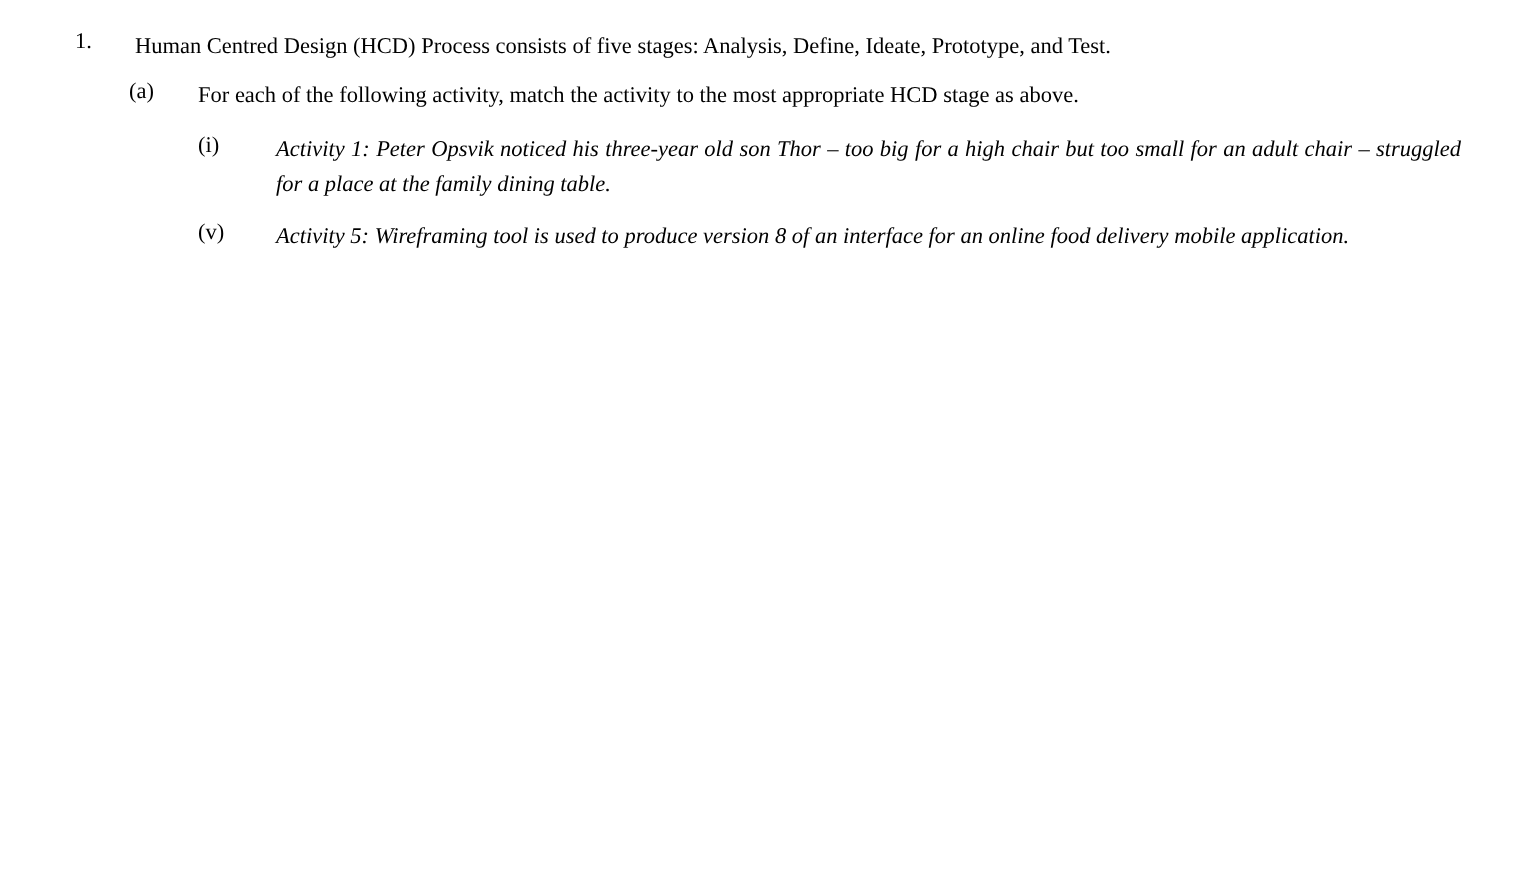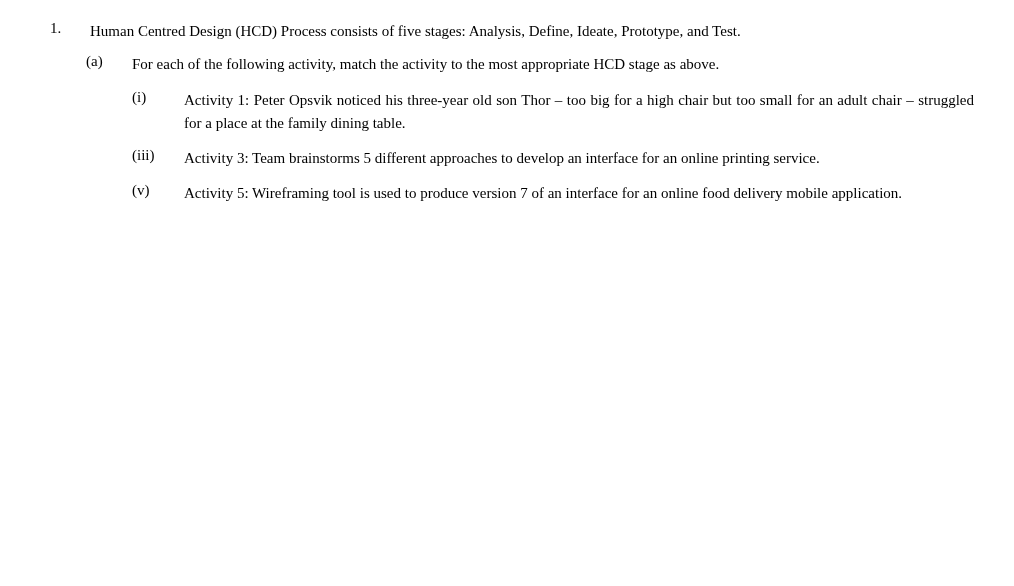--- a/index.html
+++ b/index.html
@@ -65,20 +65,21 @@
     .item-label {
       min-width: 52px;
       flex-shrink: 0;
       text-align: left;
     }
 
     .item-content {
       flex: 1;
       text-align: justify;
       line-height: 1.55;
+      font-style: italic;
     }
 
     .indent-sub {
       padding-left: 46px;
     }
 
     .indent-items {
       padding-left: 46px;
     }
   </style>
@@ -97,24 +98,20 @@
   </div>
 
   <div class="indent-items">
 
     <div class="item-block">
       <div class="item-label">(i)</div>
       <div class="item-content">Activity 1: Peter Opsvik noticed his three-year old son Thor – too big for a high chair but too small for an adult chair – struggled for a place at the family dining table.</div>
     </div>
 
 
-    <div class="item-block">
-      <div class="item-label">(iii)</div>
-      <div class="item-content">Activity 3: Team brainstorms 5 different approaches to develop an interface for an online printing service.</div>
-    </div>
 
 
     <div class="item-block">
       <div class="item-label">(v)</div>
-      <div class="item-content">Activity 5: Wireframing tool is used to produce version 7 of an interface for an online food delivery mobile application.</div>
+      <div class="item-content">Activity 5: Wireframing tool is used to produce version 8 of an interface for an online food delivery mobile application.</div>
     </div>
   </div>
 </div>
 
 </body></html>

